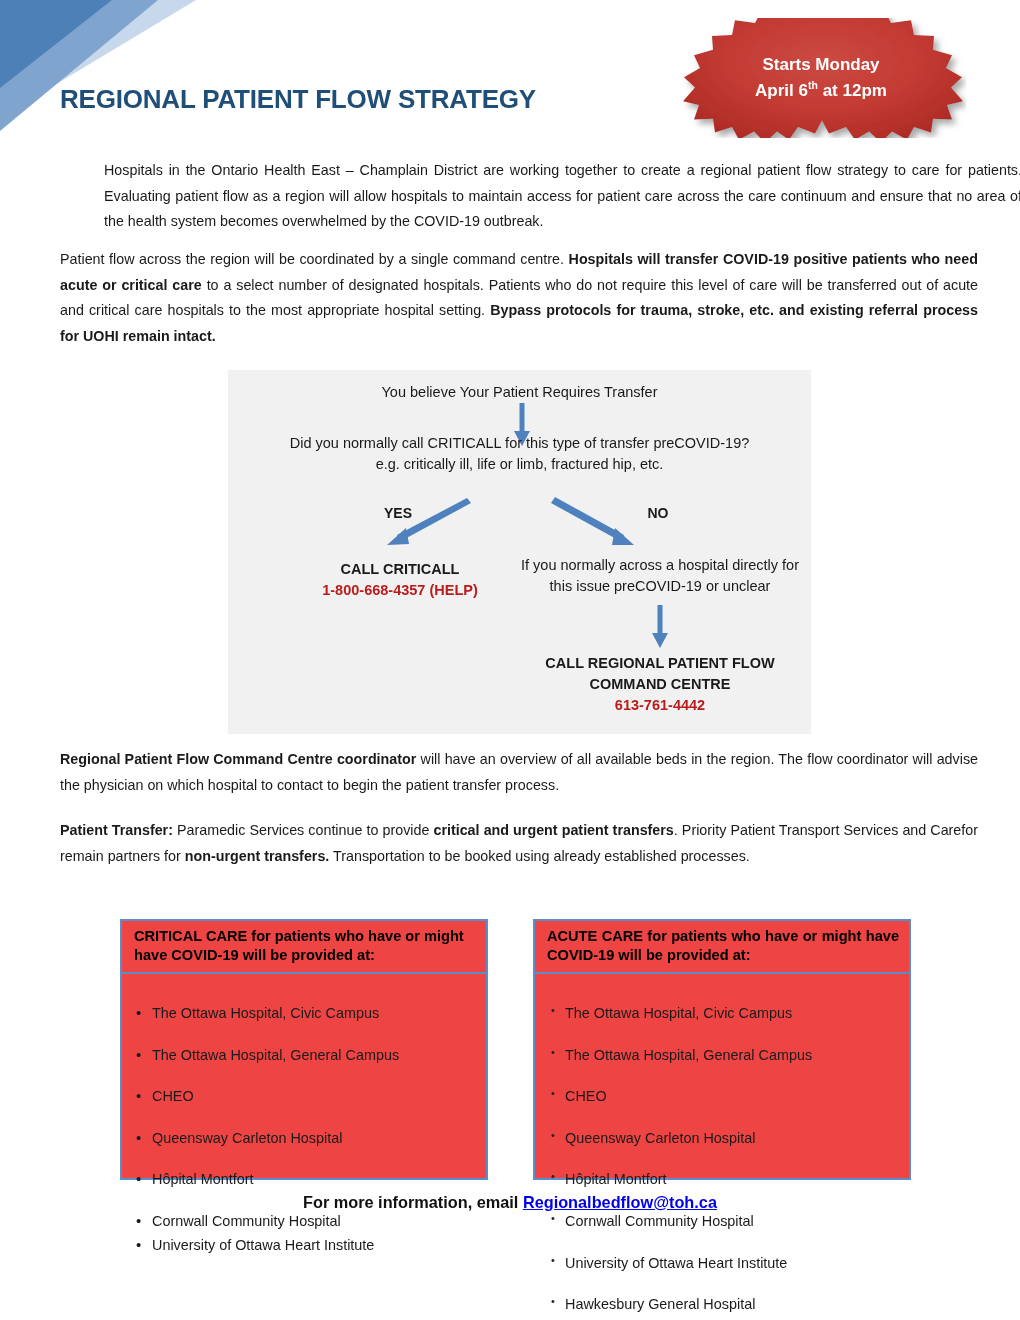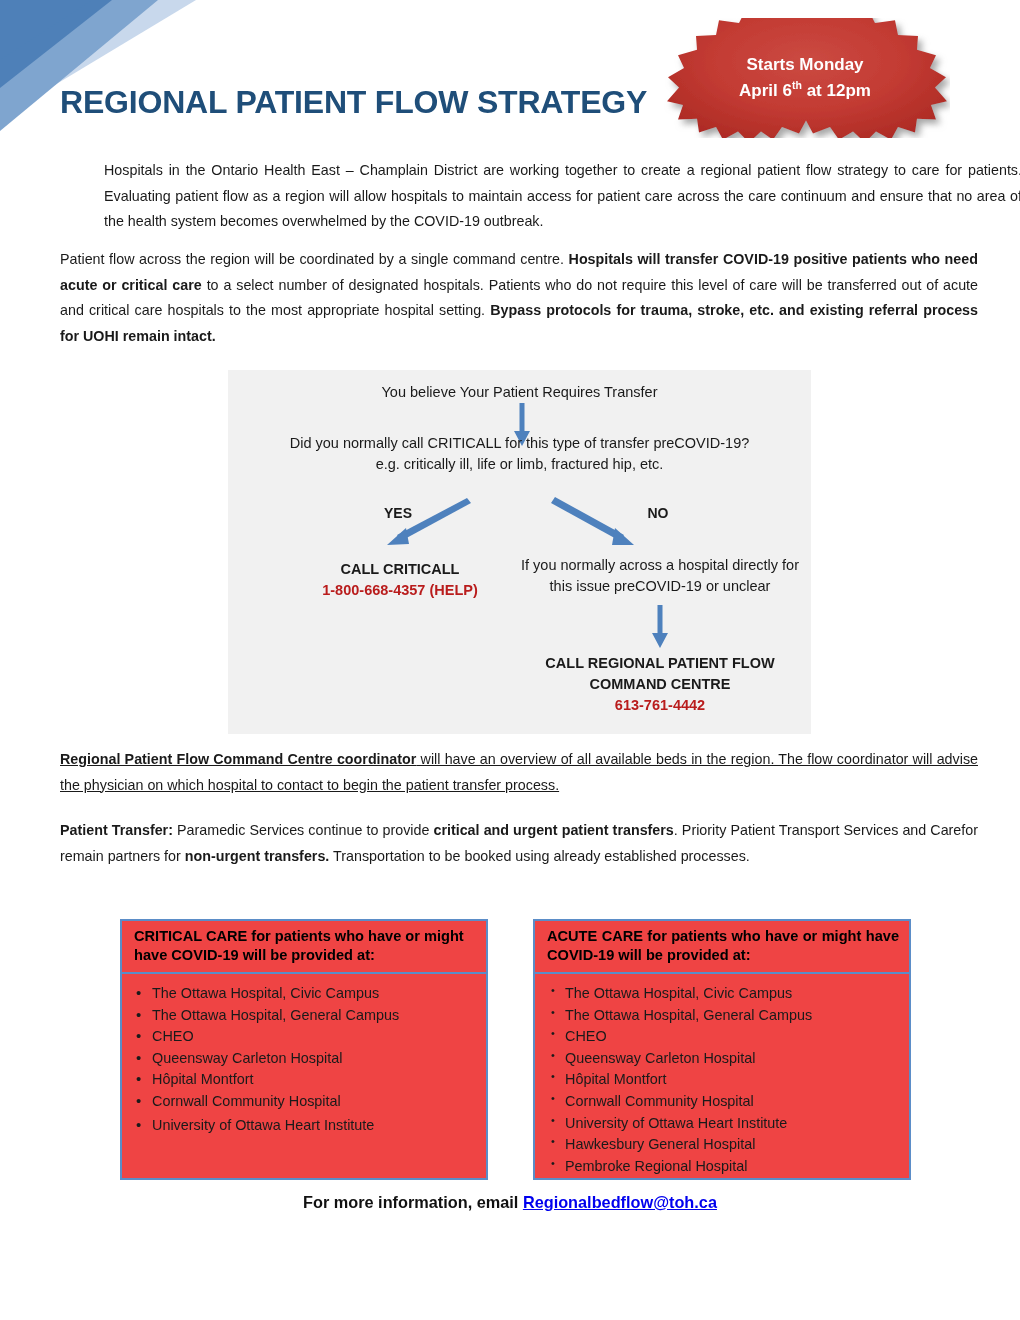--- a/index.html
+++ b/index.html
@@ -27,32 +27,32 @@
     width: 300px;
     height: 140px;
     overflow: hidden;
   }
 
   
   #doc-title {
     position: absolute;
     left: 60px;
     top: 84px;
-    font-size: 32px;
+    font-size: 26px;
     font-weight: bold;
     color: #1F4E79;
     letter-spacing: -0.2px;
     white-space: nowrap;
     text-align: center;
   }
 
   
   #badge {
     position: absolute;
-    left: 660px;
+    left: 676px;
     top: 18px;
     width: 290px;
     height: 120px;
   }
   #badge-text {
     position: absolute;
     left: 0;
     top: 0;
     width: 290px;
     height: 120px;
@@ -74,21 +74,21 @@
     position: absolute;
     font-size: 14.3px;
     line-height: 25.5px;
     text-align: justify;
     color: #1a1a1a;
   }
   .para b { font-weight: bold; }
 
   #para-1 { left: 60px; top: 158px; width: 918px; margin-left: 44px; }
   #para-2 { left: 60px; top: 247px; width: 918px; }
-  #para-3 { left: 60px; top: 747px; width: 918px; text-decoration: underline; }
+  #para-3 { left: 60px; top: 747px; width: 918px; }
   #para-4 { left: 60px; top: 818px; width: 918px; }
 
   
   #flowchart {
     position: absolute;
     left: 228px;
     top: 370px;
     width: 583px;
     height: 364px;
     background: #F1F1F1;
@@ -140,20 +140,21 @@
     margin: 0;
     padding: 0;
     list-style: none;
   }
   .hbox-body li {
     font-size: 14.4px;
     line-height: 21.6px;
     color: #1a1a1a;
     position: relative;
     padding-left: 16px;
+    margin-top: 20px;
   }
   .bul-round li::before {
     content: "\2022";
     position: absolute;
     left: 0;
     top: -1px;
     font-size: 15px;
   }
   .bul-small li::before {
     content: "\2022";

